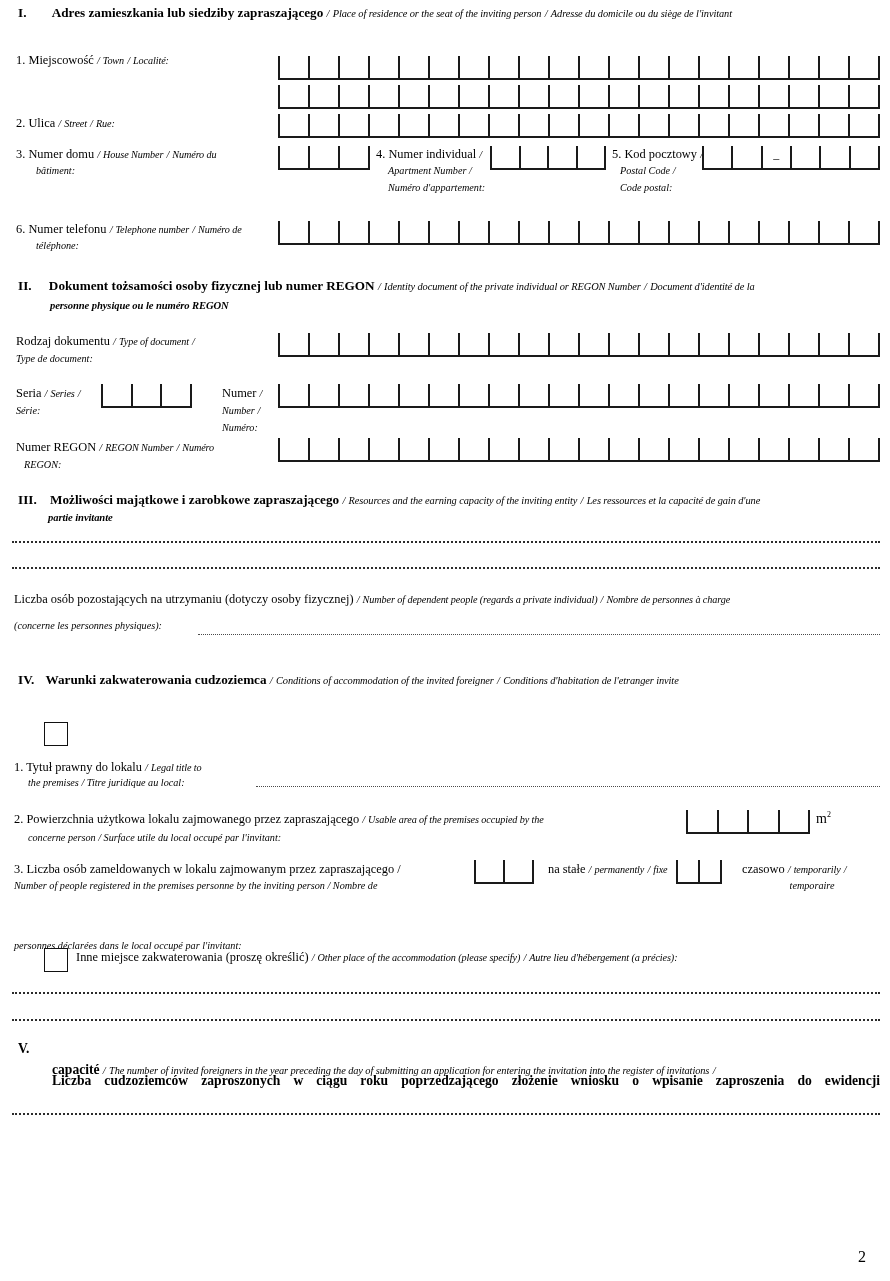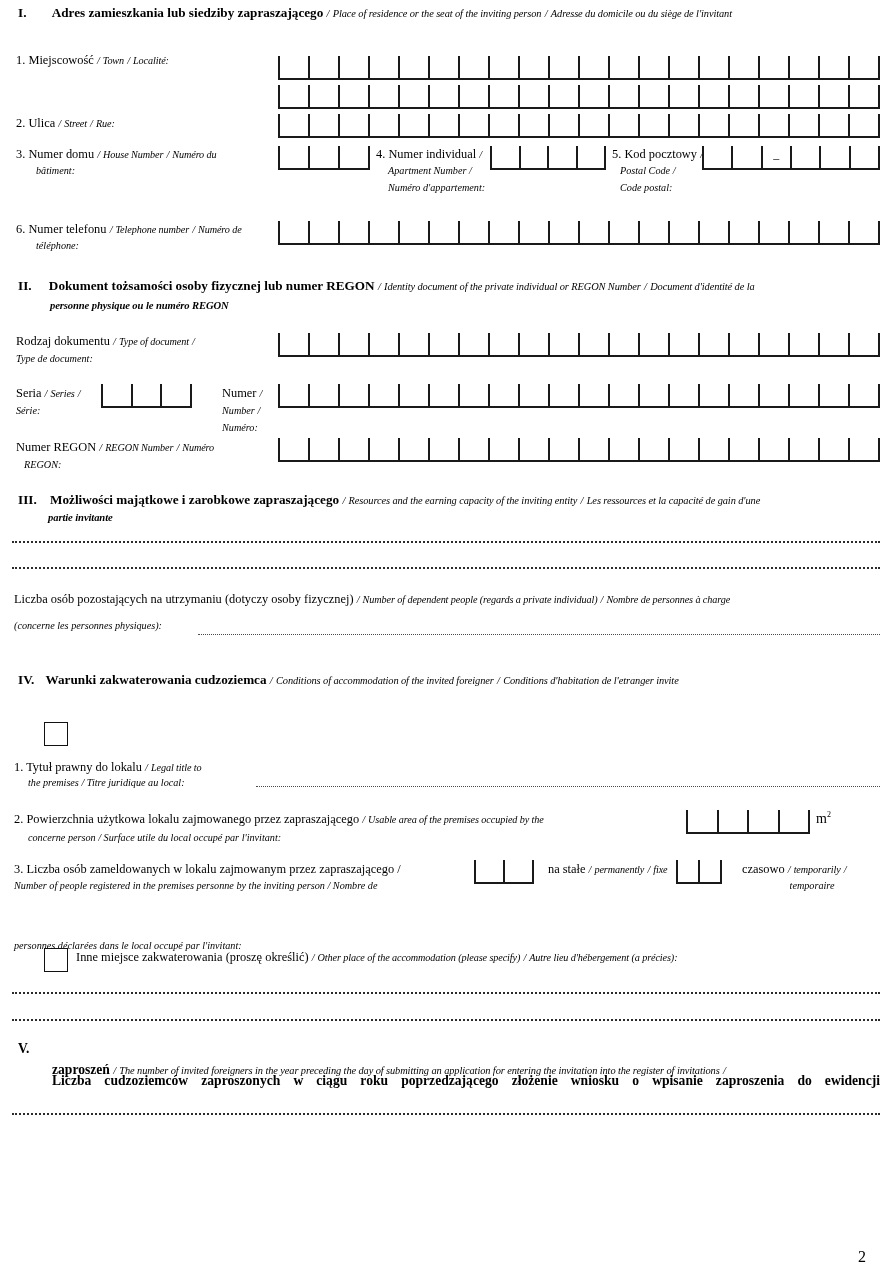--- a/index.html
+++ b/index.html
@@ -515,21 +515,21 @@
     <span class="it">/</span>
     <span class="it">Autre lieu d'hébergement (a précies):</span>
   </div>
 
   <div class="dotline" style="left:12px; top:992px; width:868px;"></div>
   <div class="dotline" style="left:12px; top:1019px; width:868px;"></div>
 
   <div class="abs" style="left:18px; top:1041px; font-weight:bold; font-size:13.6px;">V.</div>
   <div class="abs sec-head just" style="left:52px; top:1041px; width:828px; font-size:13.6px; text-align:justify; text-align-last:justify;">Liczba cudzoziemców zaproszonych w ciągu roku poprzedzającego złożenie wniosku o wpisanie zaproszenia do ewidencji</div>
   <div class="abs sec-head" style="left:52px; top:1062px; width:828px;">
-    <span style="font-size:13.6px;">zaproszeń</span>
+    <span style="font-size:13.6px;">capacité</span>
     <span class="it">/</span>
     <span class="it">The number of invited foreigners in the year preceding the day of submitting an application for entering the invitation into the register of invitations</span>
     <span class="it">/</span>
   </div>
 
   <div class="dotline" style="left:12px; top:1113px; width:868px;"></div>
 
   <div class="abs" style="left:858px; top:1248px; font-size:16px;">2</div>
 
 </div>

